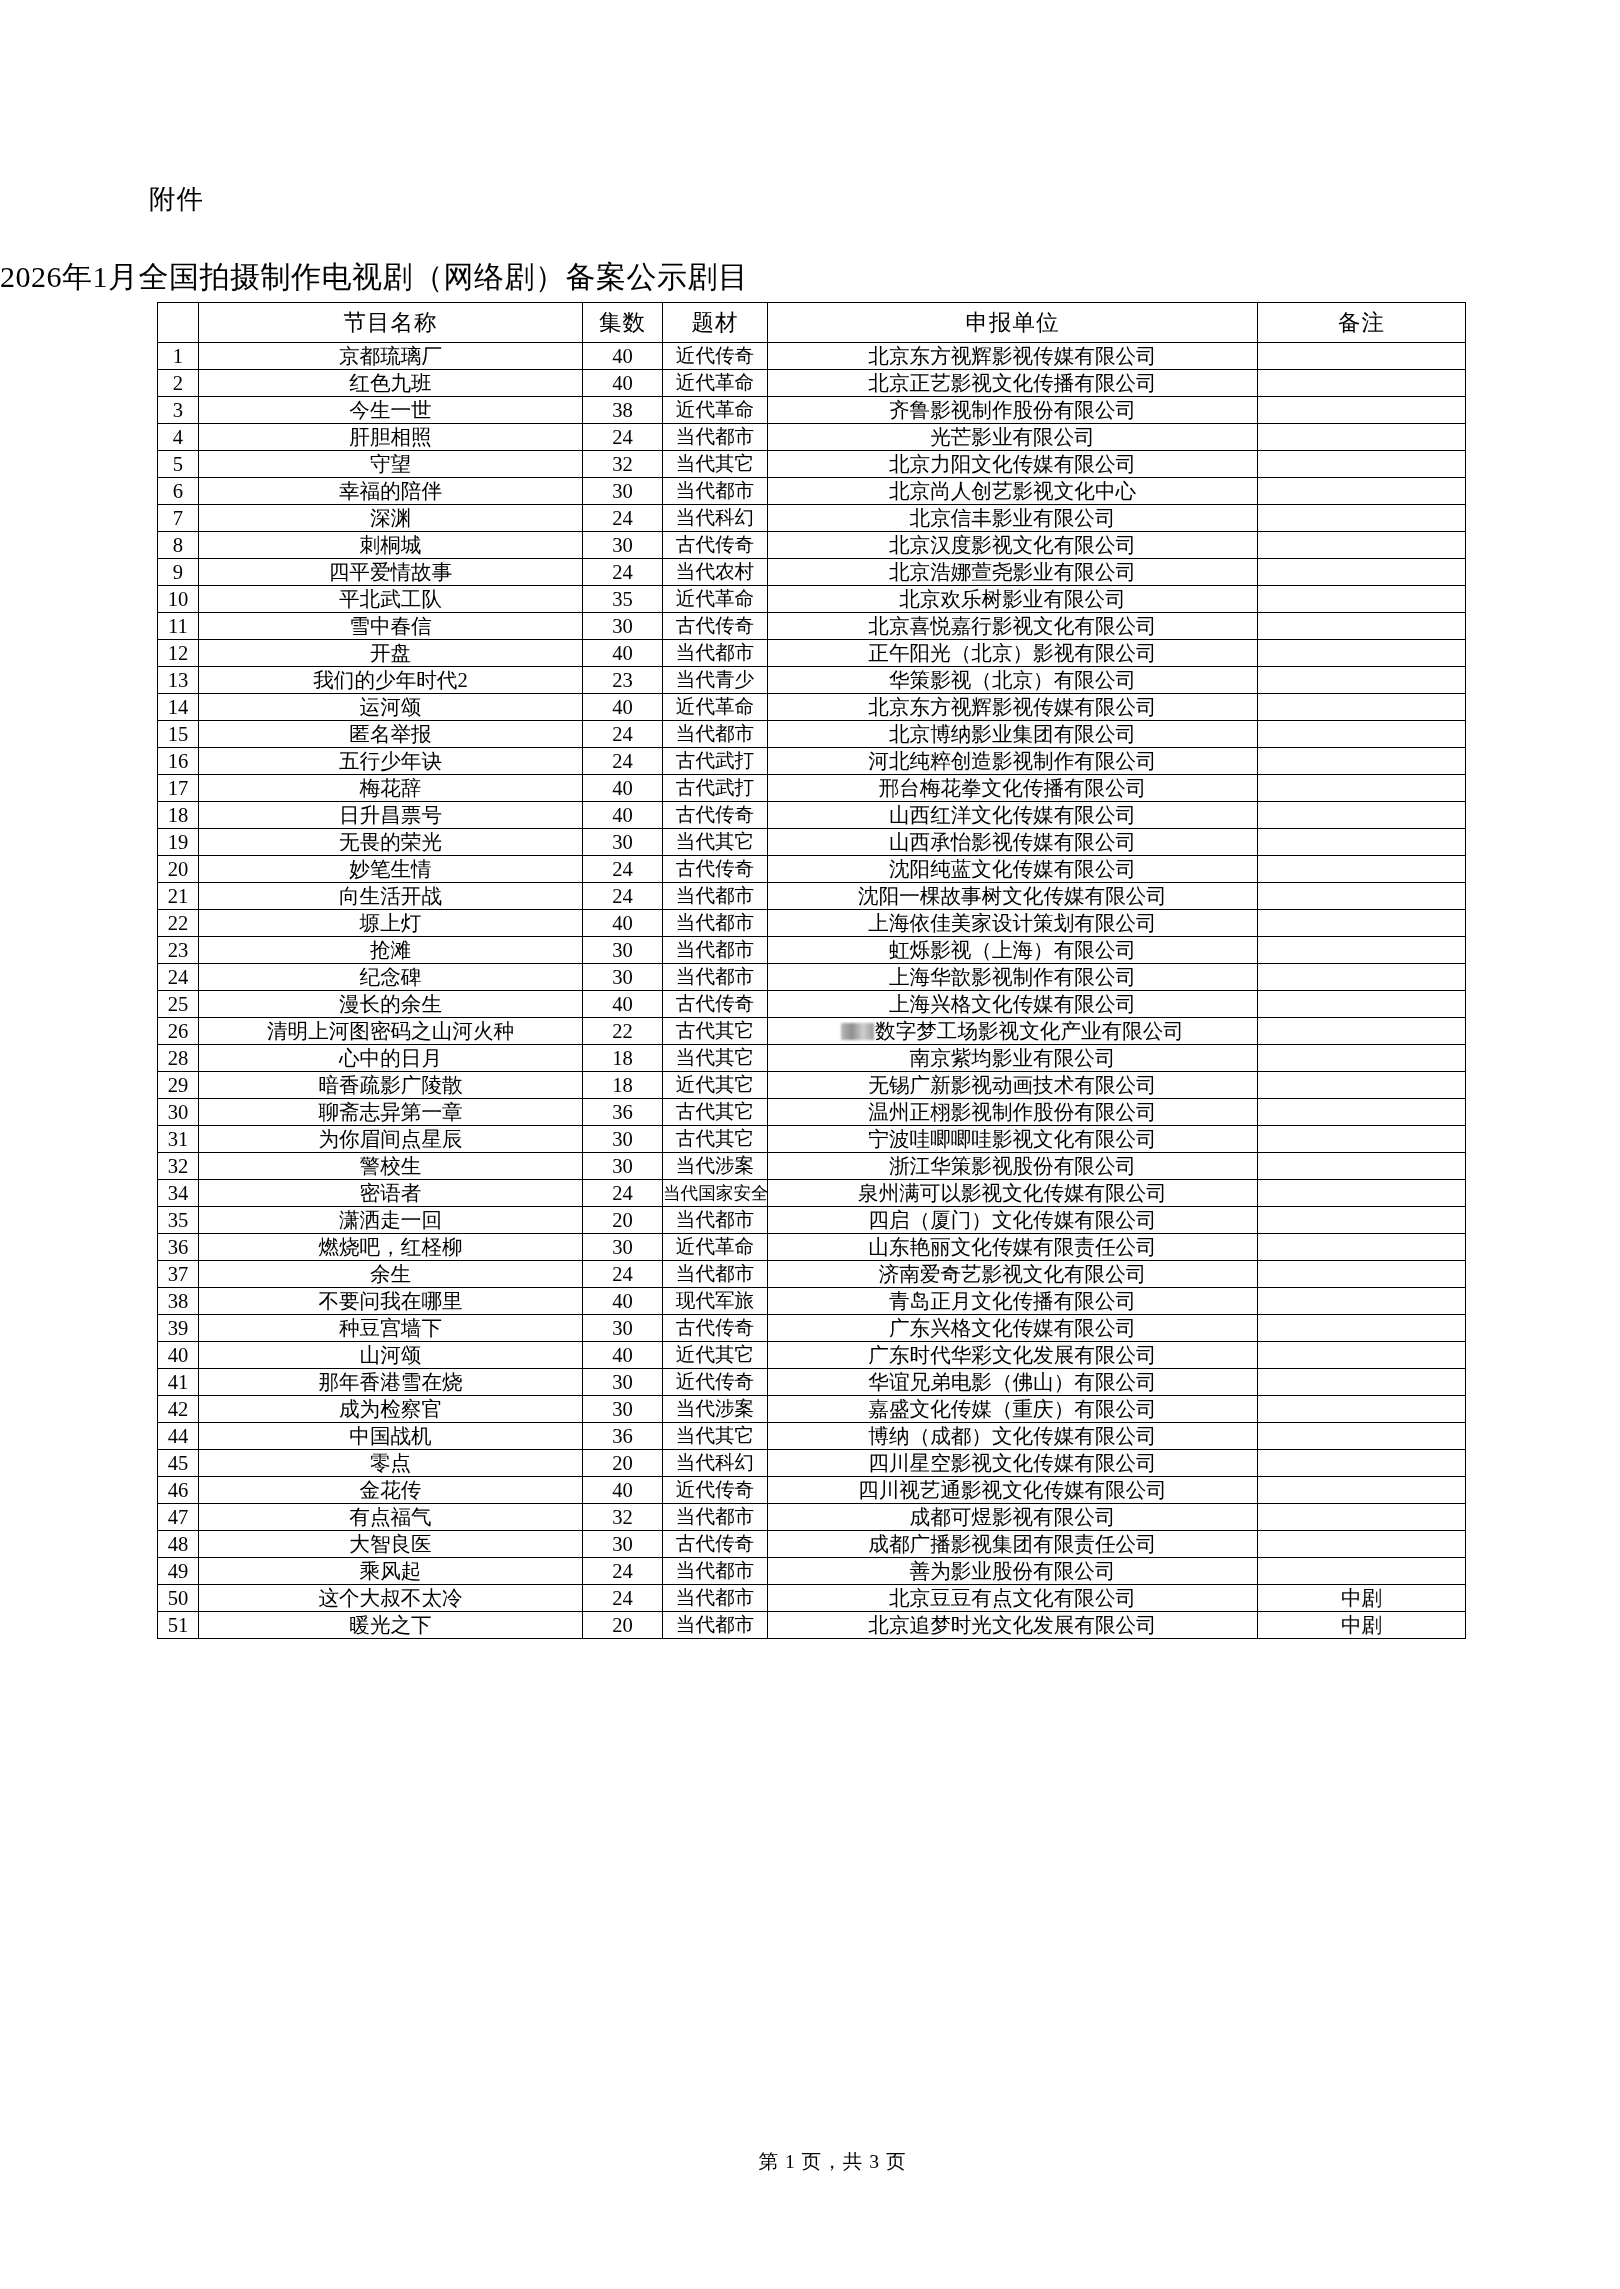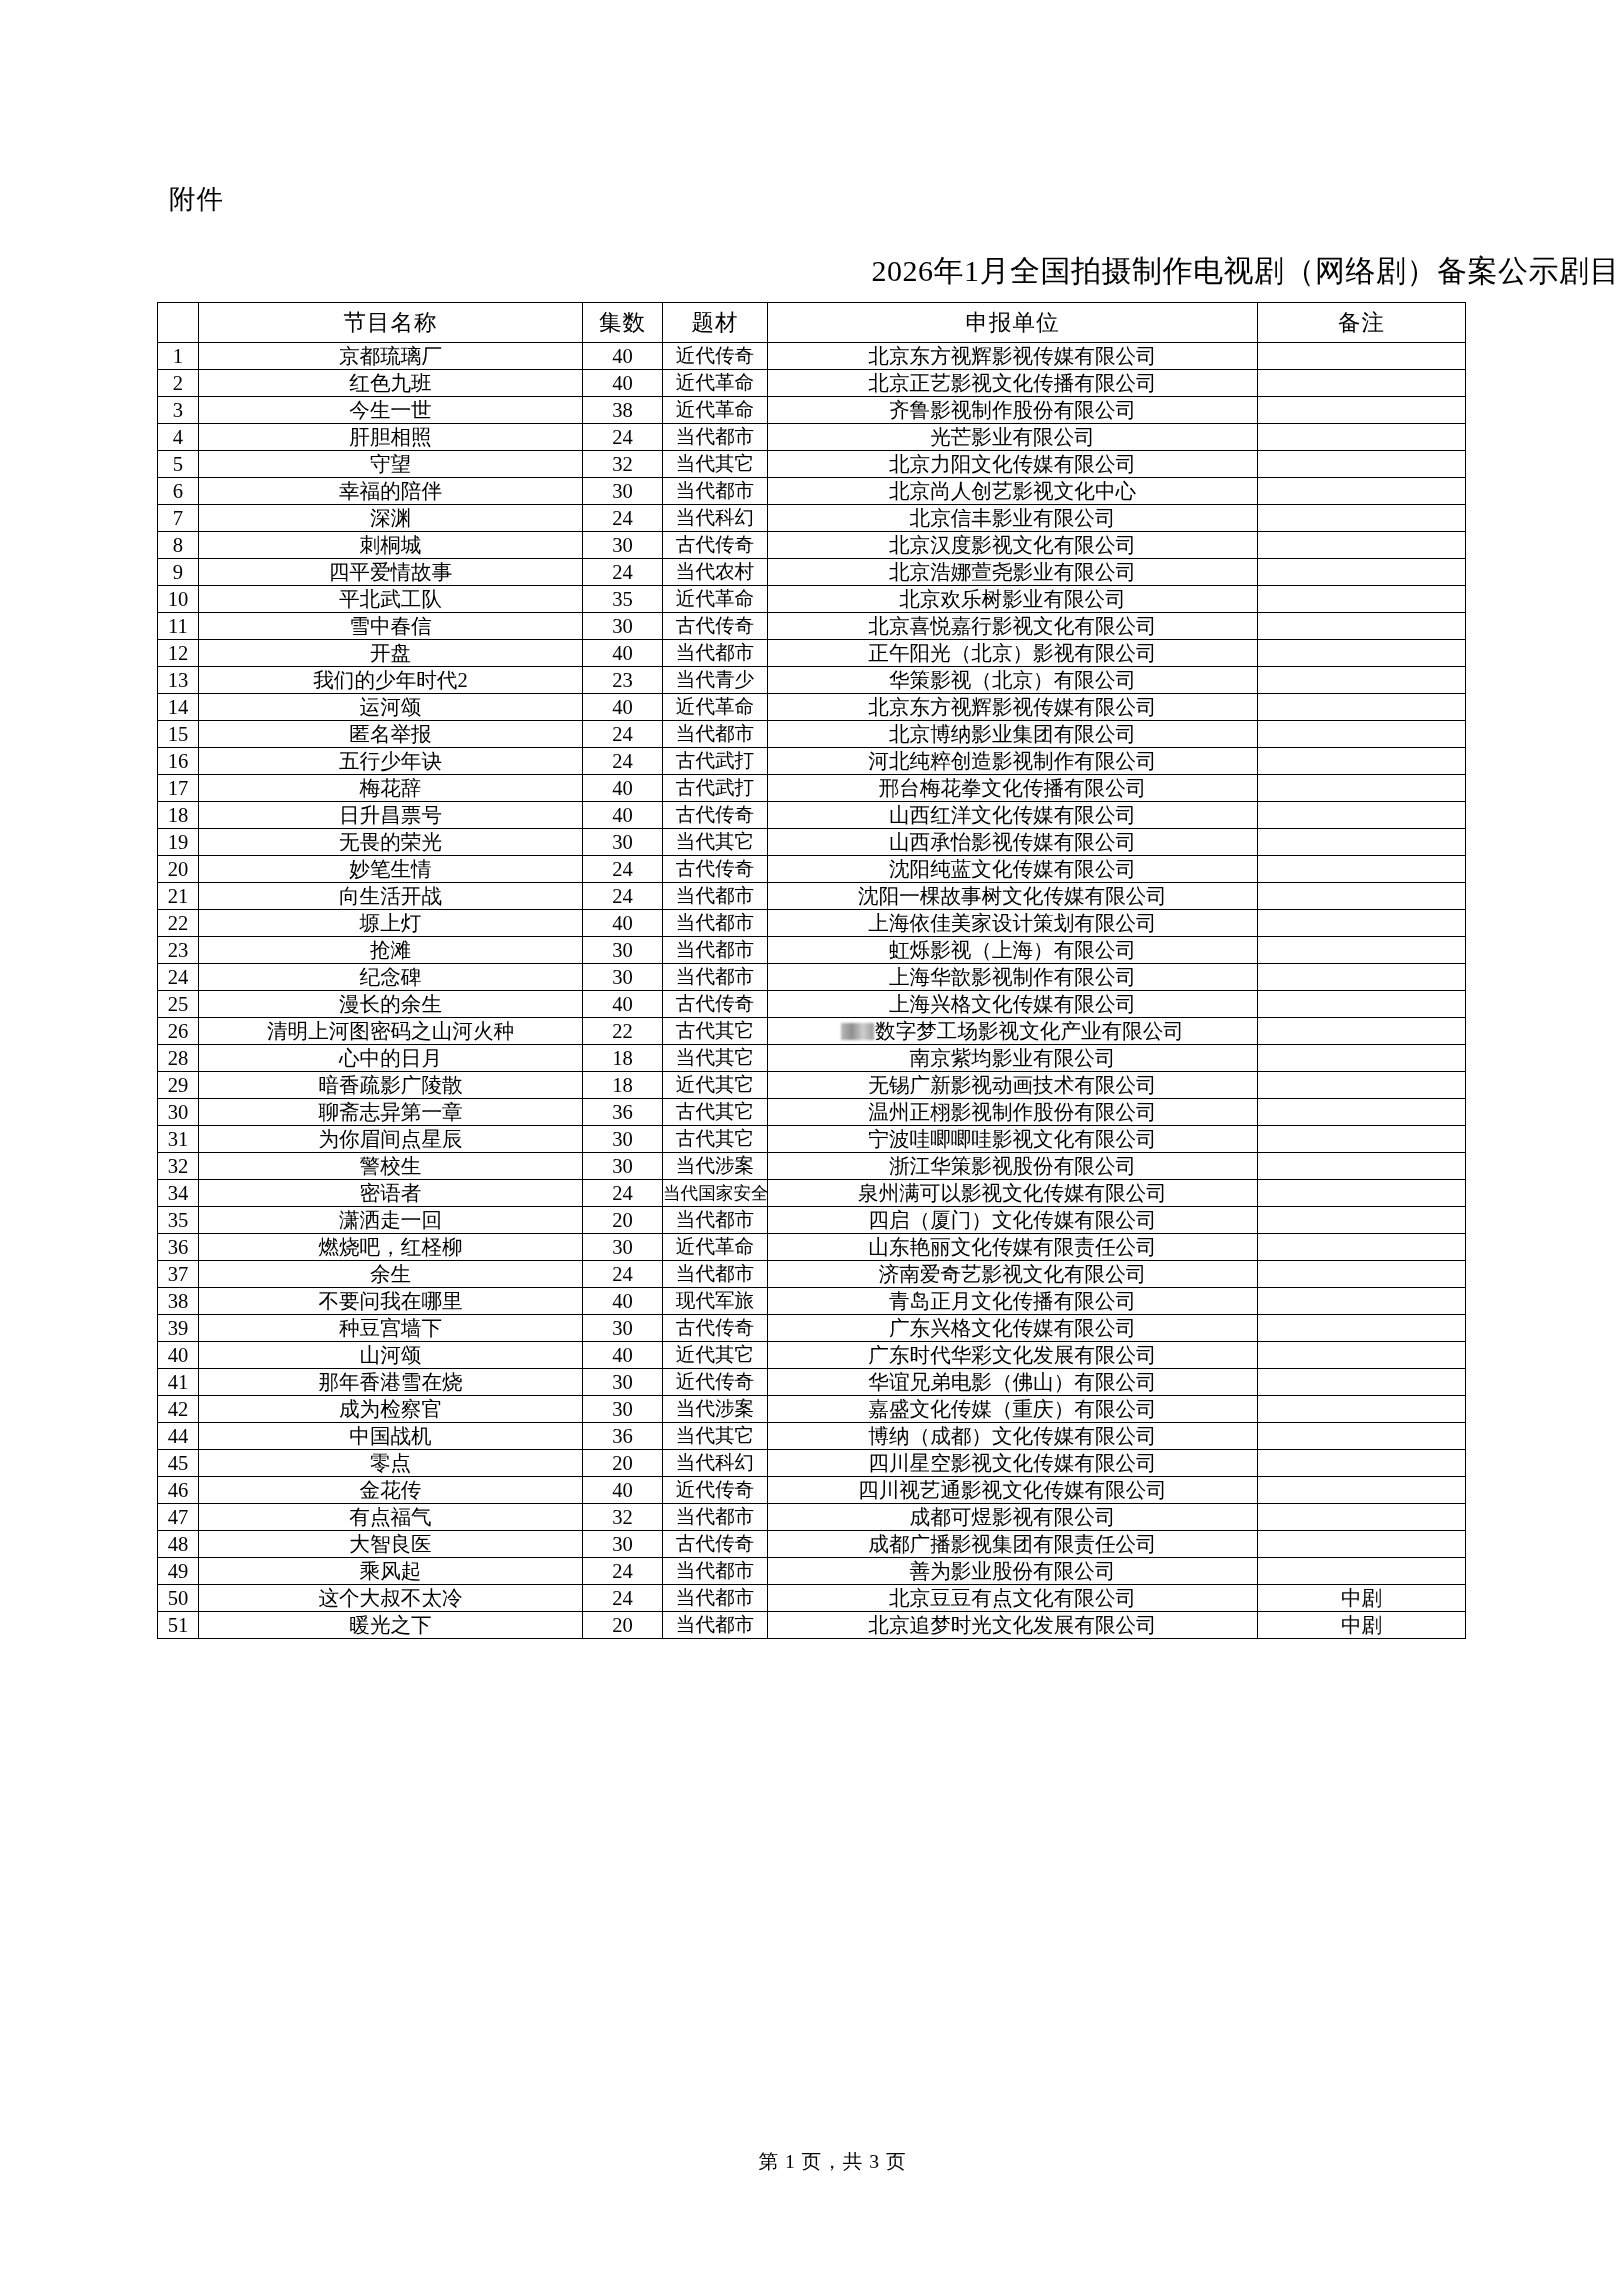--- a/index.html
+++ b/index.html
@@ -23,28 +23,27 @@
     padding: 0;
   }
   .attachment-label {
     position: absolute;
     left: 149px;
     top: 181px;
     font-size: 26.5px;
     letter-spacing: 1px;
     font-family: "Liberation Sans", "DejaVu Sans", sans-serif;
     font-weight: 400;
-    margin-left: 20px;
   }
   .doc-title {
     position: absolute;
     left: 0;
     right: 0;
-    top: 251px;
-    text-align: right;
+    top: 257px;
+    text-align: left;
     font-size: 30px;
     letter-spacing: 0.5px;
     font-family: "Liberation Serif", "DejaVu Serif", serif;
     font-weight: 400;
   }
   table.main-table {
     position: absolute;
     left: 157px;
     top: 302px;
     width: 1308px;

